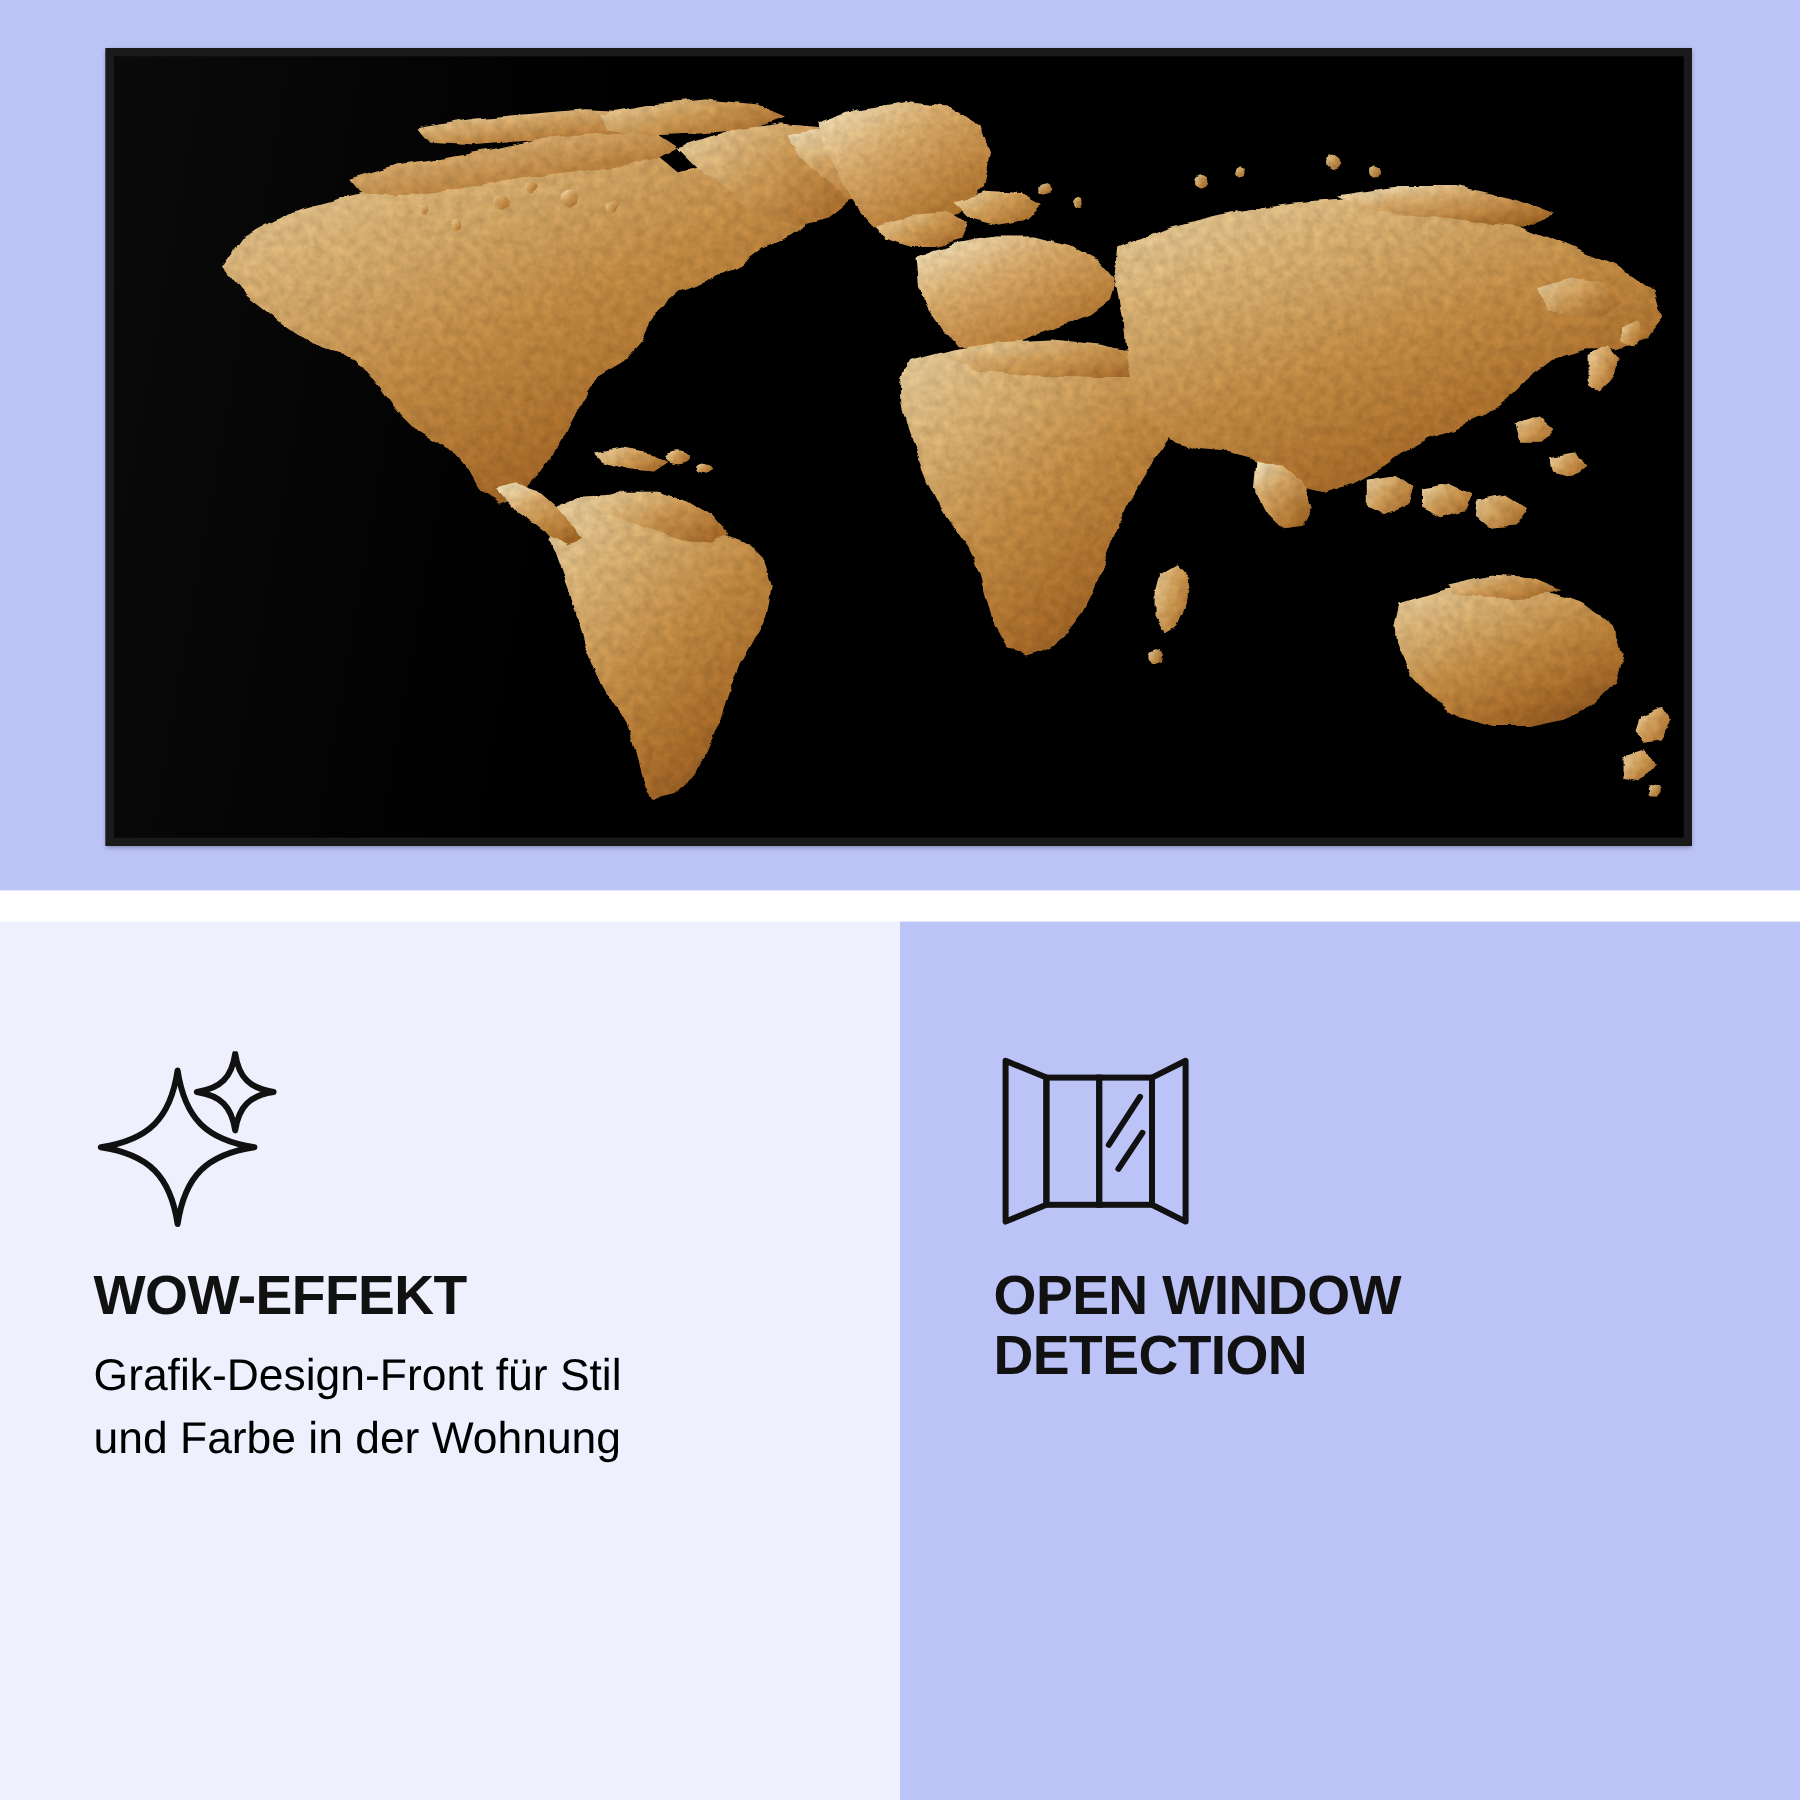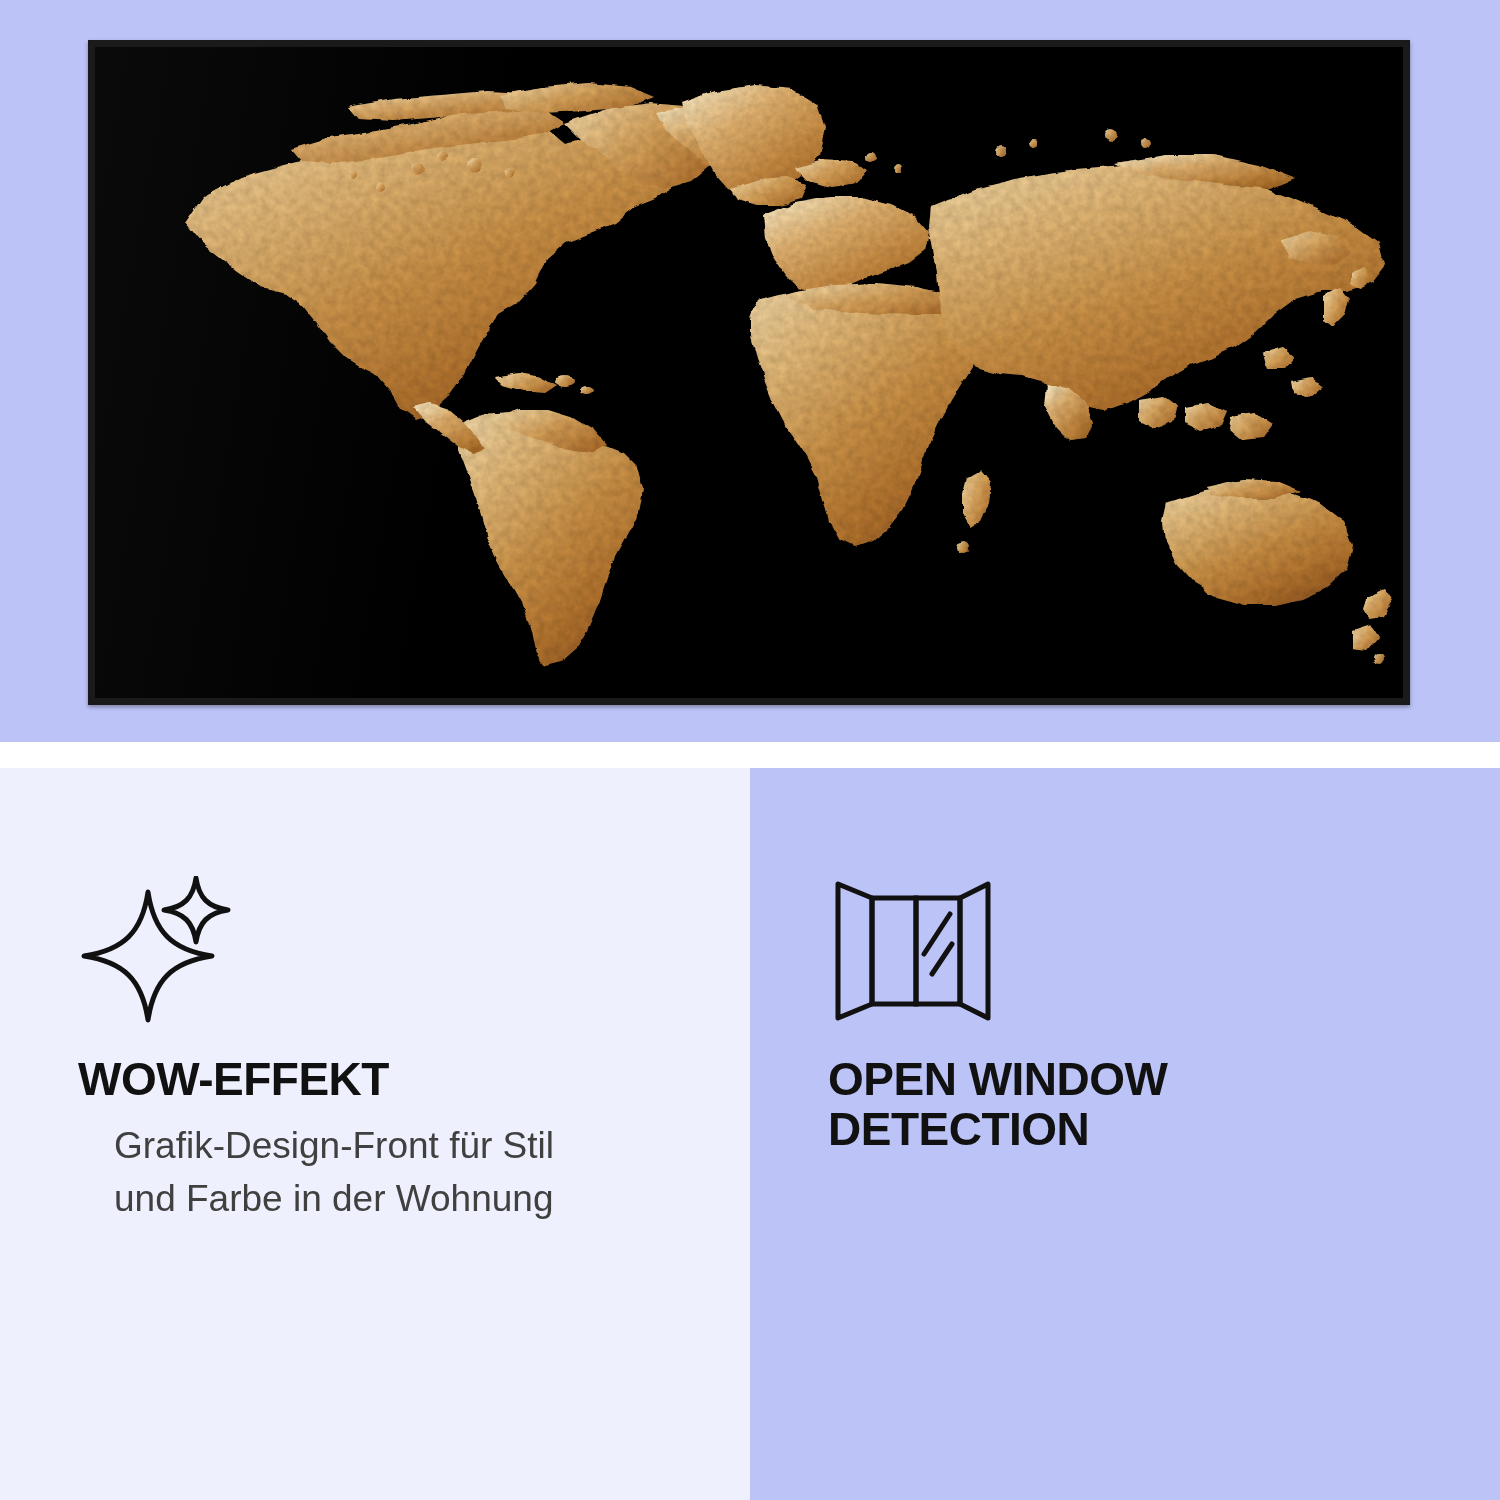--- a/index.html
+++ b/index.html
@@ -101,24 +101,23 @@
     letter-spacing: -0.5px;
     color: #111111;
     line-height: 1.09;
     margin-top: 8px;
     margin-bottom: 16px;
     text-transform: uppercase;
   }
   .feature-desc {
     font-size: 37px;
     font-weight: 400;
-    color: #404040;
+    color: #000000;
     line-height: 1.42;
     max-width: 470px;
-    margin-left: 36px;
   }
   .feature.right .feature-desc { max-width: 480px; }
 </style>
 </head>
 <body>
 
 <div class="page">
 
   <div class="hero">
     <div class="frame">

